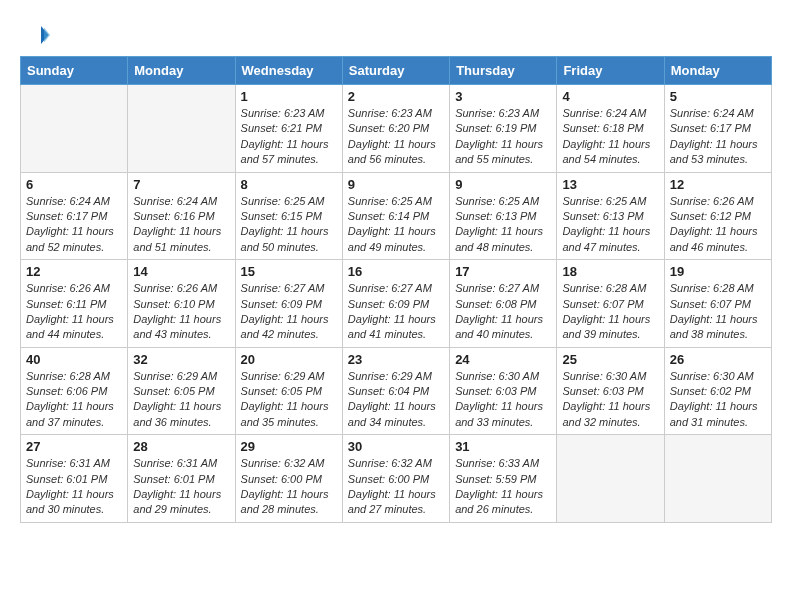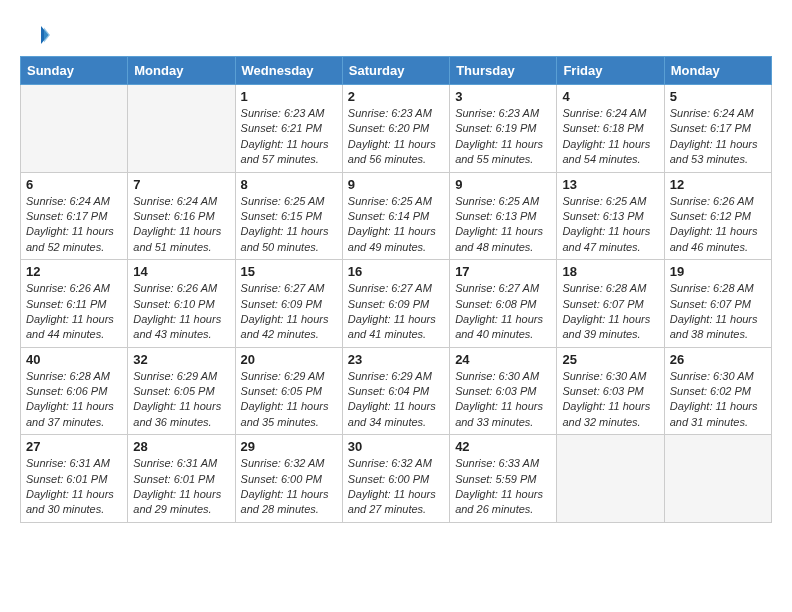--- a/index.html
+++ b/index.html
@@ -258,21 +258,21 @@
           </td>
           <td>
             <div class="day-num">29</div>
             <div class="day-info">Sunrise: 6:32 AM<br>Sunset: 6:00 PM<br>Daylight: 11 hours and 28 minutes.</div>
           </td>
           <td>
             <div class="day-num">30</div>
             <div class="day-info">Sunrise: 6:32 AM<br>Sunset: 6:00 PM<br>Daylight: 11 hours and 27 minutes.</div>
           </td>
           <td>
-            <div class="day-num">42</div>
+            <div class="day-num">31</div>
             <div class="day-info">Sunrise: 6:33 AM<br>Sunset: 5:59 PM<br>Daylight: 11 hours and 26 minutes.</div>
           </td>
           <td class="empty"></td>
           <td class="empty"></td>
         </tr>
       </tbody>
   </table>
 </div>
 
 </body></html>

